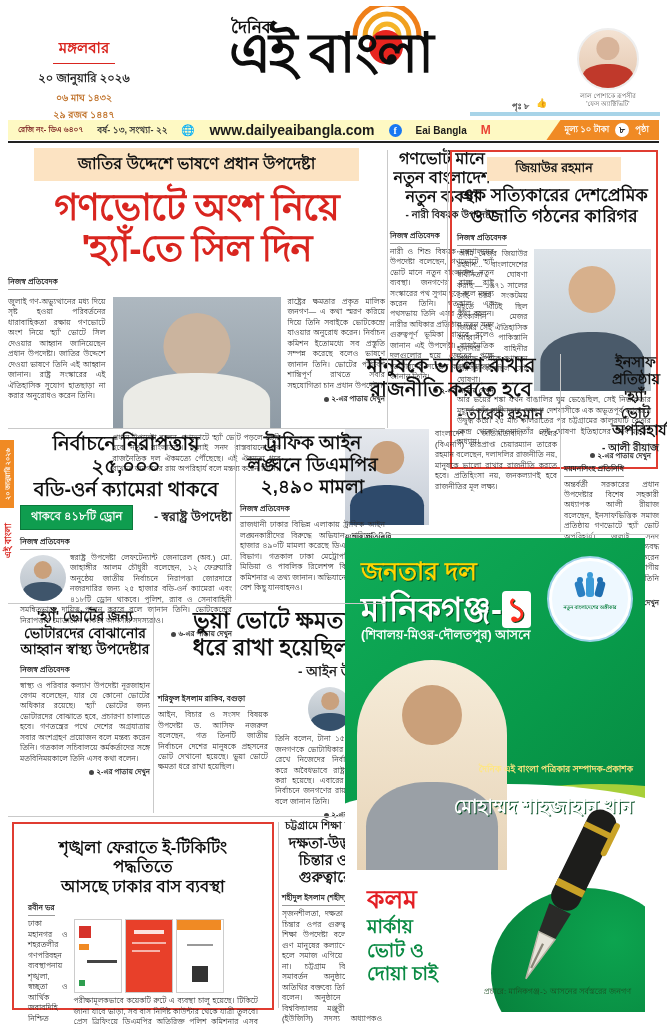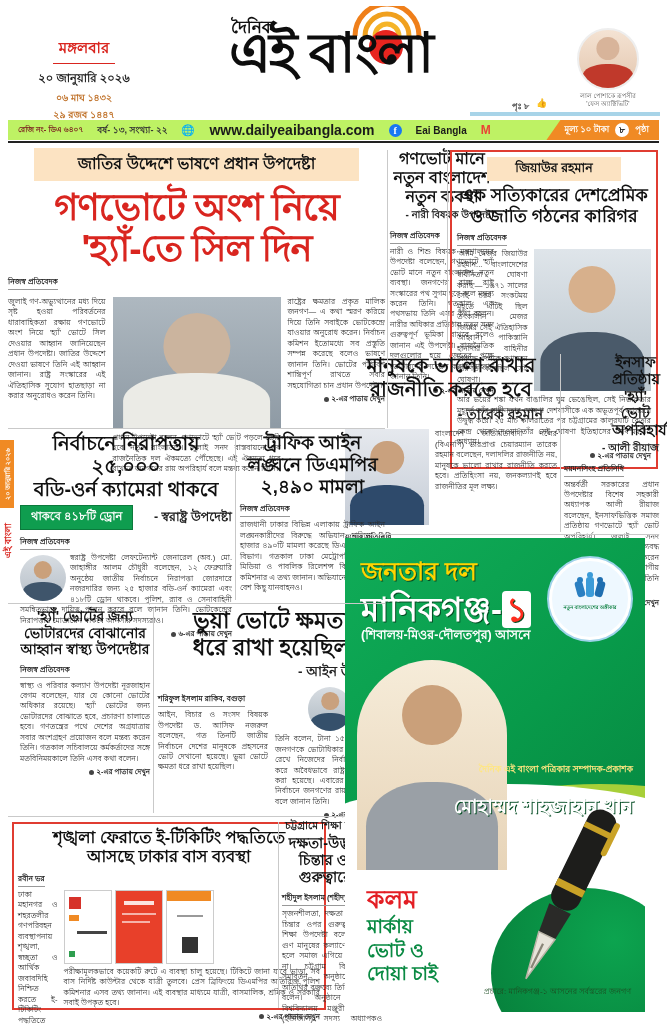--- a/index.html
+++ b/index.html
@@ -17,21 +17,21 @@
   .sun{position:absolute;left:206px;top:18px;width:34px;height:34px;border-radius:50%;background:#e8251f;}
   .arcs{position:absolute;left:182px;top:-6px;}
   .brandname{position:relative;font-size:55px;font-weight:900;color:#0d0d0d;line-height:1;margin-top:14px;letter-spacing:-2px;}
   .promo-photo{left:577px;top:28px;width:58px;height:58px;border-radius:50%;border:2px solid #eee;overflow:hidden;
                background:linear-gradient(#f4e3d3,#e3c6ae);}
   .promo-cap{left:556px;top:92px;width:104px;text-align:center;font-size:6.5px;color:#555;line-height:1.3;}
   .promo-page{left:512px;top:100px;font-size:8px;font-weight:800;color:#333;}
   .promo-thumb{left:536px;top:98px;font-size:9px;}
   .bluebar{left:470px;top:112px;width:190px;height:4px;background:#a8d4e8;}
   
-  .infobar{left:8px;top:120px;width:651px;height:20px;background:#bef264;display:flex;align-items:center;gap:14px;padding-left:10px;box-sizing:border-box;}
+  .infobar{left:8px;top:120px;width:651px;height:20px;background:#fef9c3;display:flex;align-items:center;gap:14px;padding-left:10px;box-sizing:border-box;}
   .reg{font-size:7.5px;font-weight:800;color:#7a1f1f;}
   .issue{font-size:9px;font-weight:800;color:#333;}
   .globe{font-size:11px;}
   .site{font-size:14px;font-weight:800;color:#1b1b1b;}
   .fbdot{width:13px;height:13px;border-radius:50%;background:#1877f2;color:#fff;font-family:"Liberation Serif",serif;
          font-weight:bold;font-size:10px;display:inline-flex;align-items:center;justify-content:center;}
   .fbname{font-size:10px;font-weight:800;color:#1b1b1b;text-align:right;}
   .gmail{font-size:12px;font-weight:900;color:#ea4335;}
   .pricewrap{position:absolute;right:0;top:0;height:20px;display:flex;align-items:center;gap:6px;background:#f08a24;
              padding:0 10px 0 18px;clip-path:polygon(14px 0,100% 0,100% 100%,0 100%);}
@@ -88,21 +88,21 @@
   .traffic{left:240px;top:432px;width:145px;}
   .traffic .art-h{font-size:18.5px;}
   
   .health{left:20px;top:608px;width:130px;}
   .health .art-h{font-size:14px;}
   .bhuya{left:158px;top:608px;width:227px;}
   .bhuya .art-h{font-size:22.5px;}
   .bhuya .attr{font-size:13.5px;}
   .bh-photo{width:44px;height:44px;border-radius:50%;margin:0 auto 3px;background:linear-gradient(#d8dde2,#aeb9c2);}
   
-  .eticket{left:12px;top:822px;width:314px;border:2px solid #e03c31;padding:4px;box-sizing:border-box;height:188px;}
+  .eticket{left:12px;top:822px;width:262px;border:2px solid #e03c31;padding:14px;box-sizing:border-box;height:188px;}
   .eticket .art-h{font-size:16.5px;}
   .tickets{display:flex;gap:3px;}
   .ticket{width:46px;height:72px;border:1px solid #ccc;}
   .t1{background:linear-gradient(#fff,#fff) ,#fff;
       background-image:linear-gradient(#d6322a 0 0),linear-gradient(#f08a24 0 0),linear-gradient(#2f9e4f 0 0),linear-gradient(#444 0 0);
       background-repeat:no-repeat;background-size:12px 12px,10px 6px,6px 6px,30px 3px;background-position:4px 6px,4px 24px,4px 60px,12px 40px;background-color:#fff;}
   .t2{background:linear-gradient(#e8402a,#d6322a);background-image:linear-gradient(rgba(255,255,255,.85) 0 0),linear-gradient(rgba(255,255,255,.6) 0 0),linear-gradient(rgba(255,255,255,.6) 0 0);
       background-repeat:no-repeat;background-size:30px 4px,34px 2px,28px 2px;background-position:8px 10px,6px 22px,6px 30px;background-color:#e8402a;}
   .t3{background-color:#fff;background-image:linear-gradient(#f08a24 0 0),linear-gradient(#333 0 0),linear-gradient(#999 0 0);
       background-repeat:no-repeat;background-size:44px 10px,16px 16px,26px 2px;background-position:0 0,15px 46px,10px 24px;}

